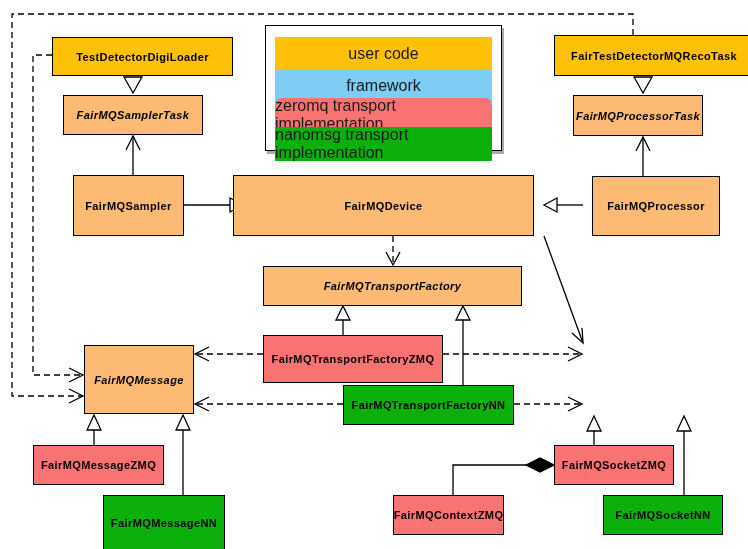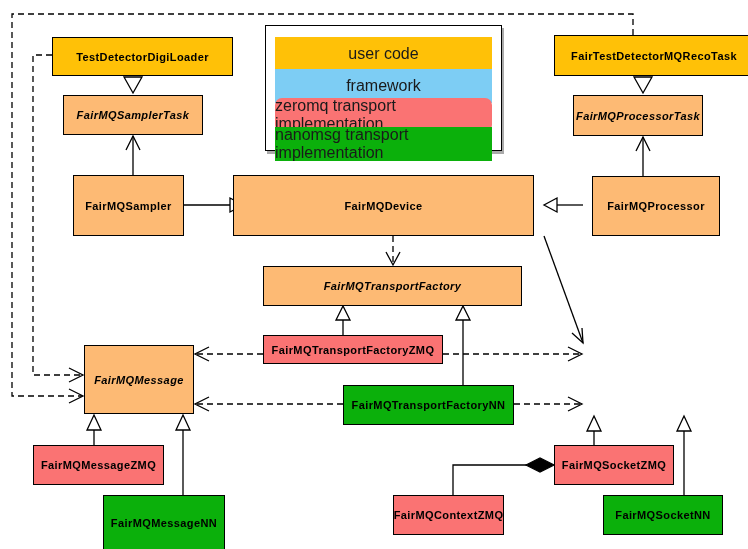--- a/index.html
+++ b/index.html
@@ -151,21 +151,21 @@
   </div>
   <div class="node blue" style="left:233px;top:175px;width:301px;height:61px">
     <span>FairMQDevice</span>
   </div>
   <div class="node blue" style="left:592px;top:176px;width:128px;height:60px">
     <span>FairMQProcessor</span>
   </div>
   <div class="node blue abstract" style="left:263px;top:266px;width:259px;height:40px">
     <span>FairMQTransportFactory</span>
   </div>
-  <div class="node red" style="left:263px;top:335px;width:180px;height:29px">
+  <div class="node red" style="left:263px;top:335px;width:180px;height:48px">
     <span>FairMQTransportFactoryZMQ</span>
   </div>
   <div class="node green" style="left:343px;top:385px;width:171px;height:40px">
     <span>FairMQTransportFactoryNN</span>
   </div>
   <div class="node blue abstract" style="left:84px;top:345px;width:110px;height:69px">
     <span>FairMQMessage</span>
   </div>
   <div class="node red" style="left:33px;top:445px;width:131px;height:40px">
     <span>FairMQMessageZMQ</span>

